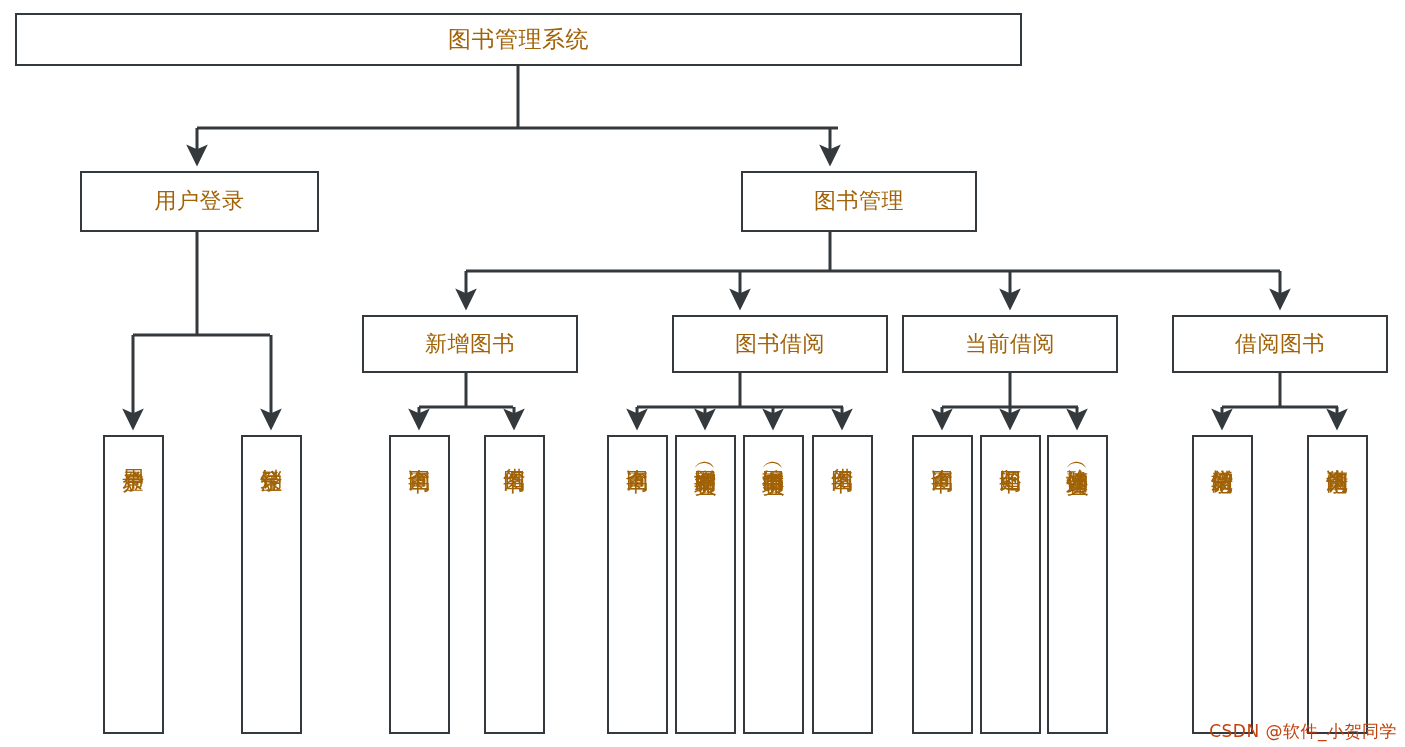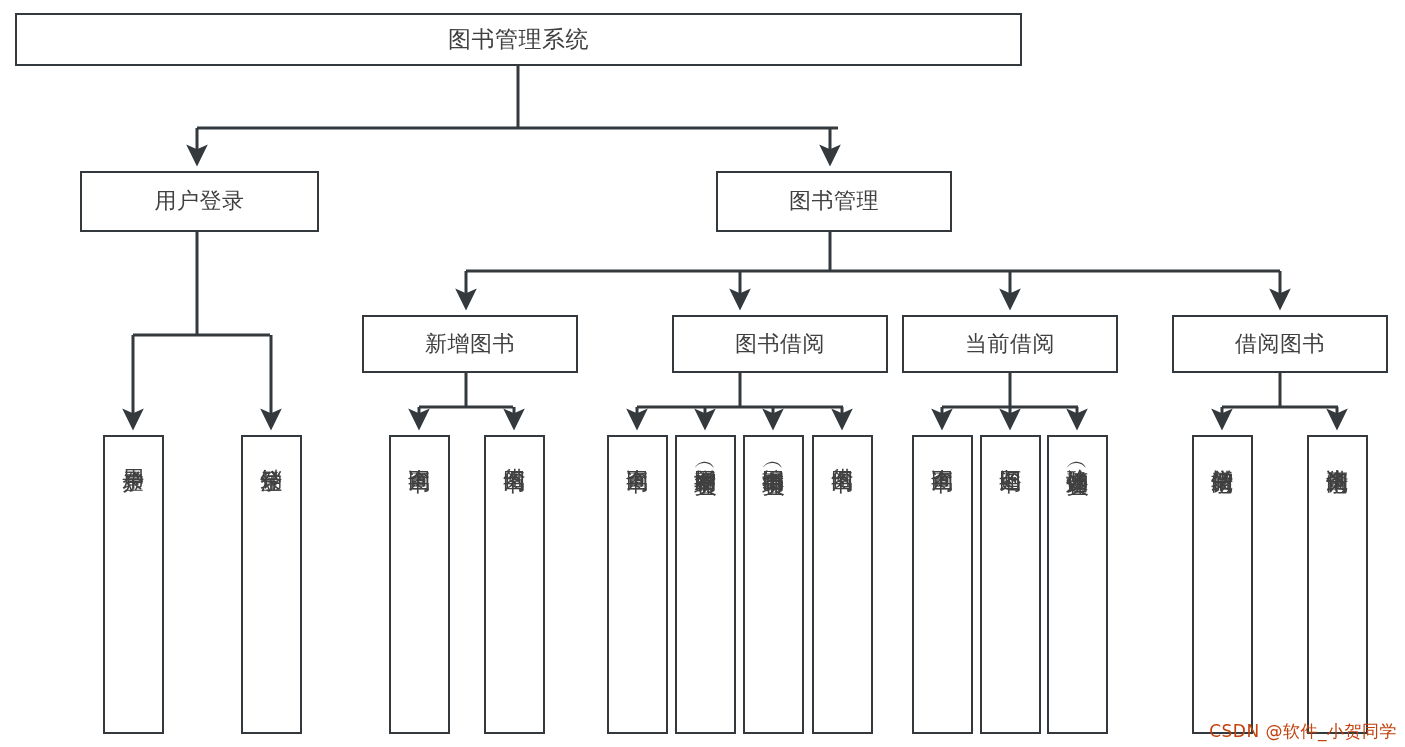--- a/index.html
+++ b/index.html
@@ -34,21 +34,21 @@
     display: flex;
     align-items: center;
     justify-content: center;
     color: #1c2226;
   }
   .node-label {
     display: block;
     text-align: right;
     line-height: 1.12;
     letter-spacing: 0.5px;
-    color: #404040;
+    color: #a16207;
   }
   .node.root {
     border-width: 2.5px;
   }
   .node.root .node-label {
     font-size: 23px;
   }
   .node.level1 .node-label,
   .node.level2 .node-label {
     font-size: 22px;
@@ -133,21 +133,21 @@
     </g>
   </svg>
 
   <div class="node root" style="left:15px; top:13px; width:1007px; height:53px;">
     <span class="node-label">图书管理系统</span>
   </div>
 
   <div class="node level1" style="left:80px; top:171px; width:239px; height:61px;">
     <span class="node-label">用户登录</span>
   </div>
-  <div class="node level1" style="left:716px; top:171px; width:236px; height:61px;">
+  <div class="node level1" style="left:741px; top:171px; width:236px; height:61px;">
     <span class="node-label">图书管理</span>
   </div>
 
   <div class="node level2" style="left:362px; top:315px; width:216px; height:58px;">
     <span class="node-label">新增图书</span>
   </div>
   <div class="node level2" style="left:632px; top:315px; width:216px; height:58px;margin-left:40px;">
     <span class="node-label">图书借阅</span>
   </div>
   <div class="node level2" style="left:902px; top:315px; width:216px; height:58px;">

